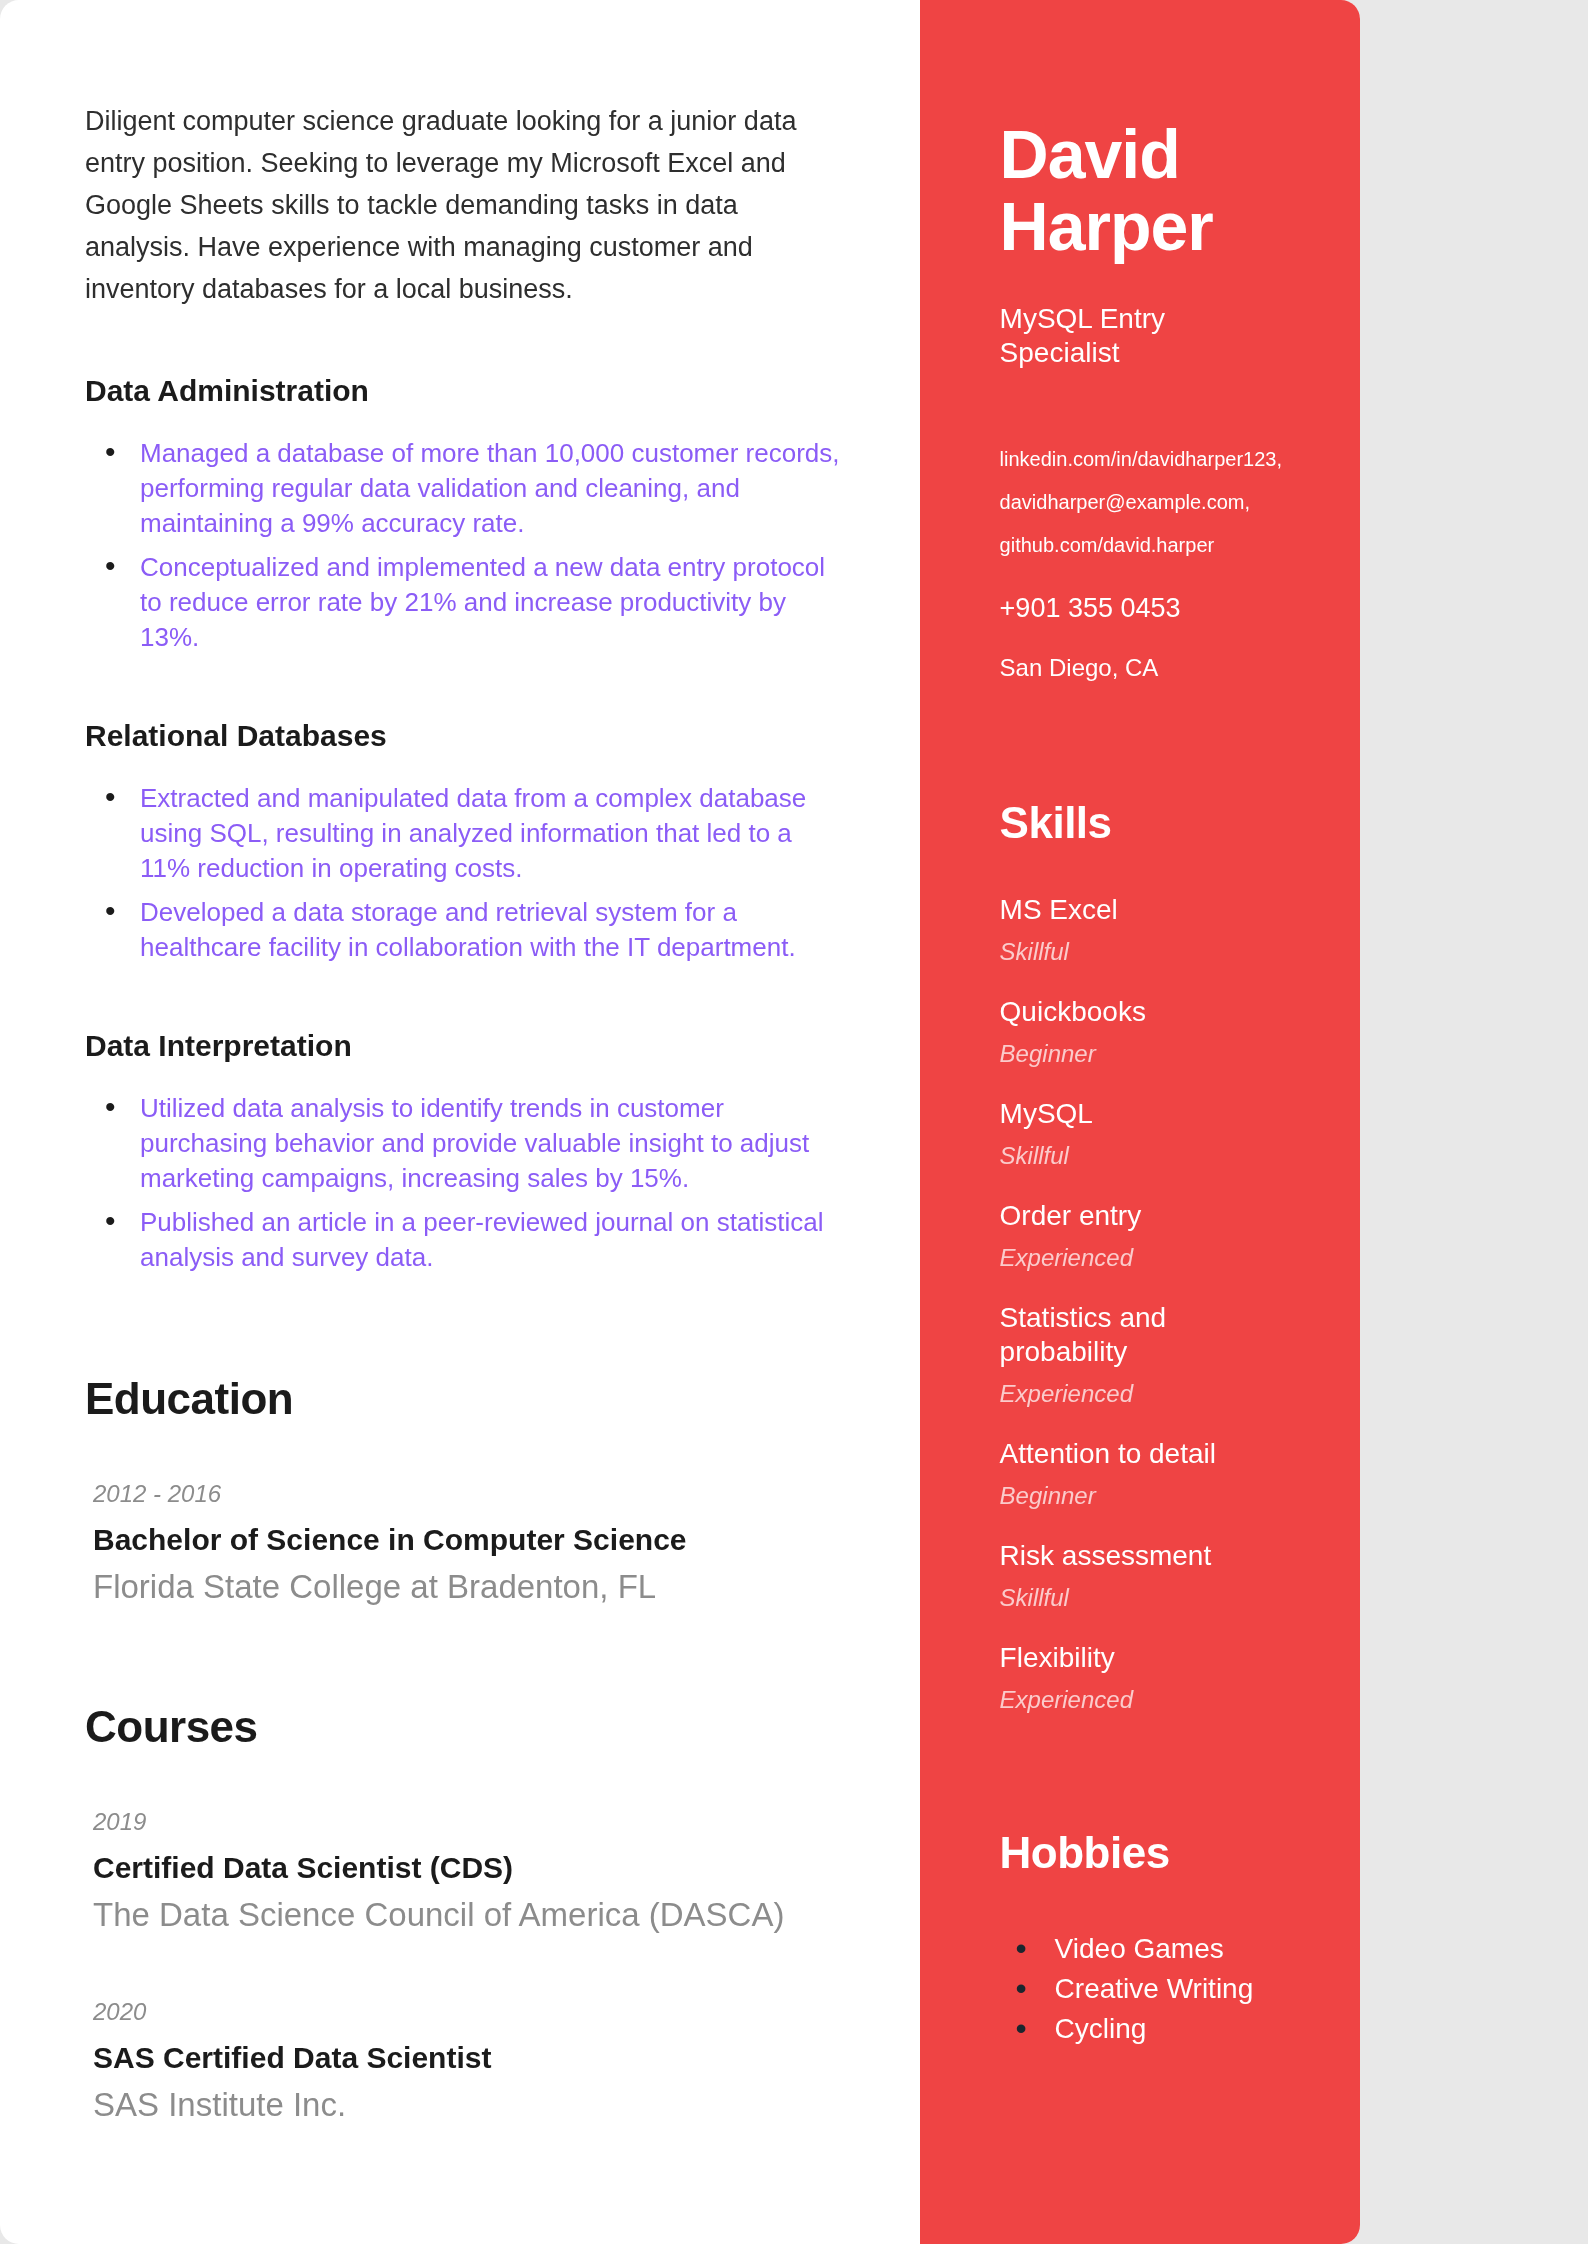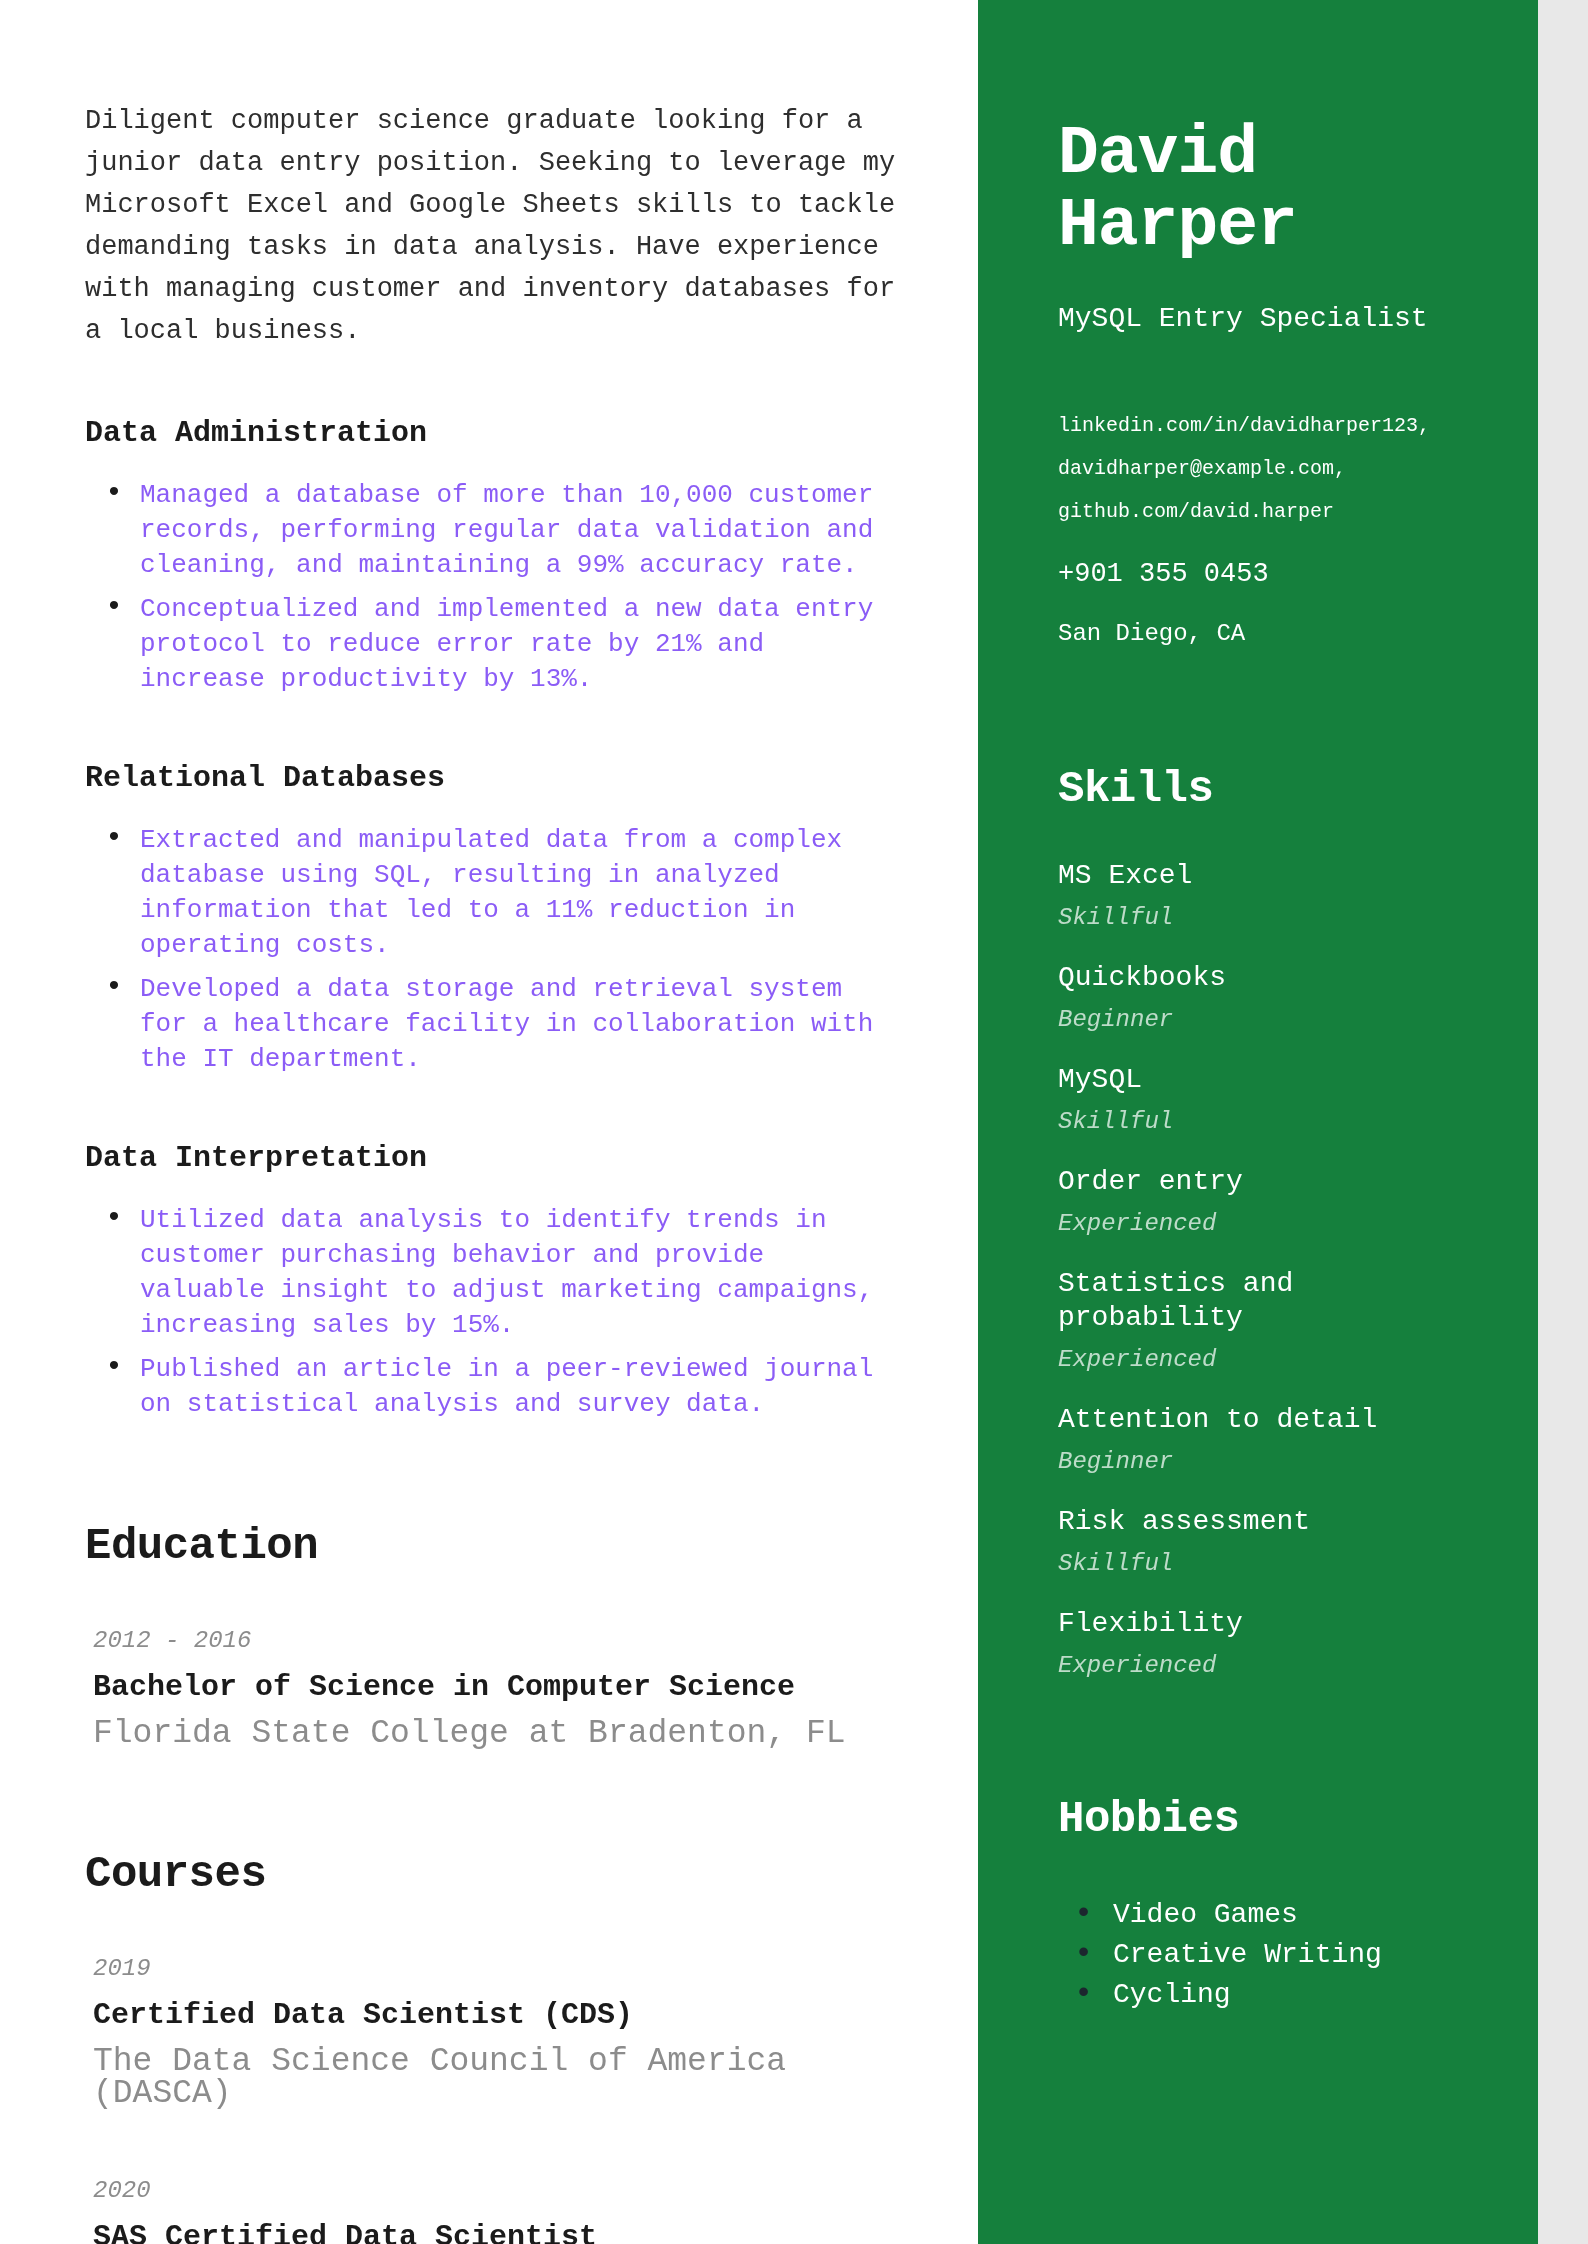--- a/index.html
+++ b/index.html
@@ -1,22 +1,23 @@
 <!DOCTYPE html>
 <html><head>
 <meta charset="utf-8">
 <style>
   html,body { margin:0; padding:0; background:#e8e8e8; }
   .page {
     position:relative;
-    width:1538px; height:2244px;
+    width:1360px; height:2244px;
     background:#ffffff;
     display:flex;
-    font-family:Liberation Mono, monospace;
+    font-family:Liberation Sans, sans-serif;
     overflow:hidden;
+    border-radius:19px;
   }
   
   .main {
     width:978px;
     box-sizing:border-box;
     padding:100px 80px 0 85px;
     color:#303030;
   }
   .summary {
     font-size:27px;
@@ -193,21 +194,21 @@
     </div>
 
     <div class="entry">
       <p class="entry-dates">2020</p>
       <h3 class="entry-title">SAS Certified Data Scientist</h3>
       <p class="entry-org">SAS Institute Inc.</p>
     </div>
 
   </div>
 
-  <aside class="sidebar" style="background: #15803d;">
+  <aside class="sidebar" style="background: #ef4444;">
 
     <h1 class="person-name">David Harper</h1>
     <div class="person-role">MySQL Entry Specialist</div>
 
     <div class="contact-links">
       <a class="contact-link" href="#">linkedin.com/in/davidharper123,</a>
       <a class="contact-link" href="#">davidharper@example.com,</a>
       <a class="contact-link" href="#">github.com/david.harper</a>
     </div>
 

